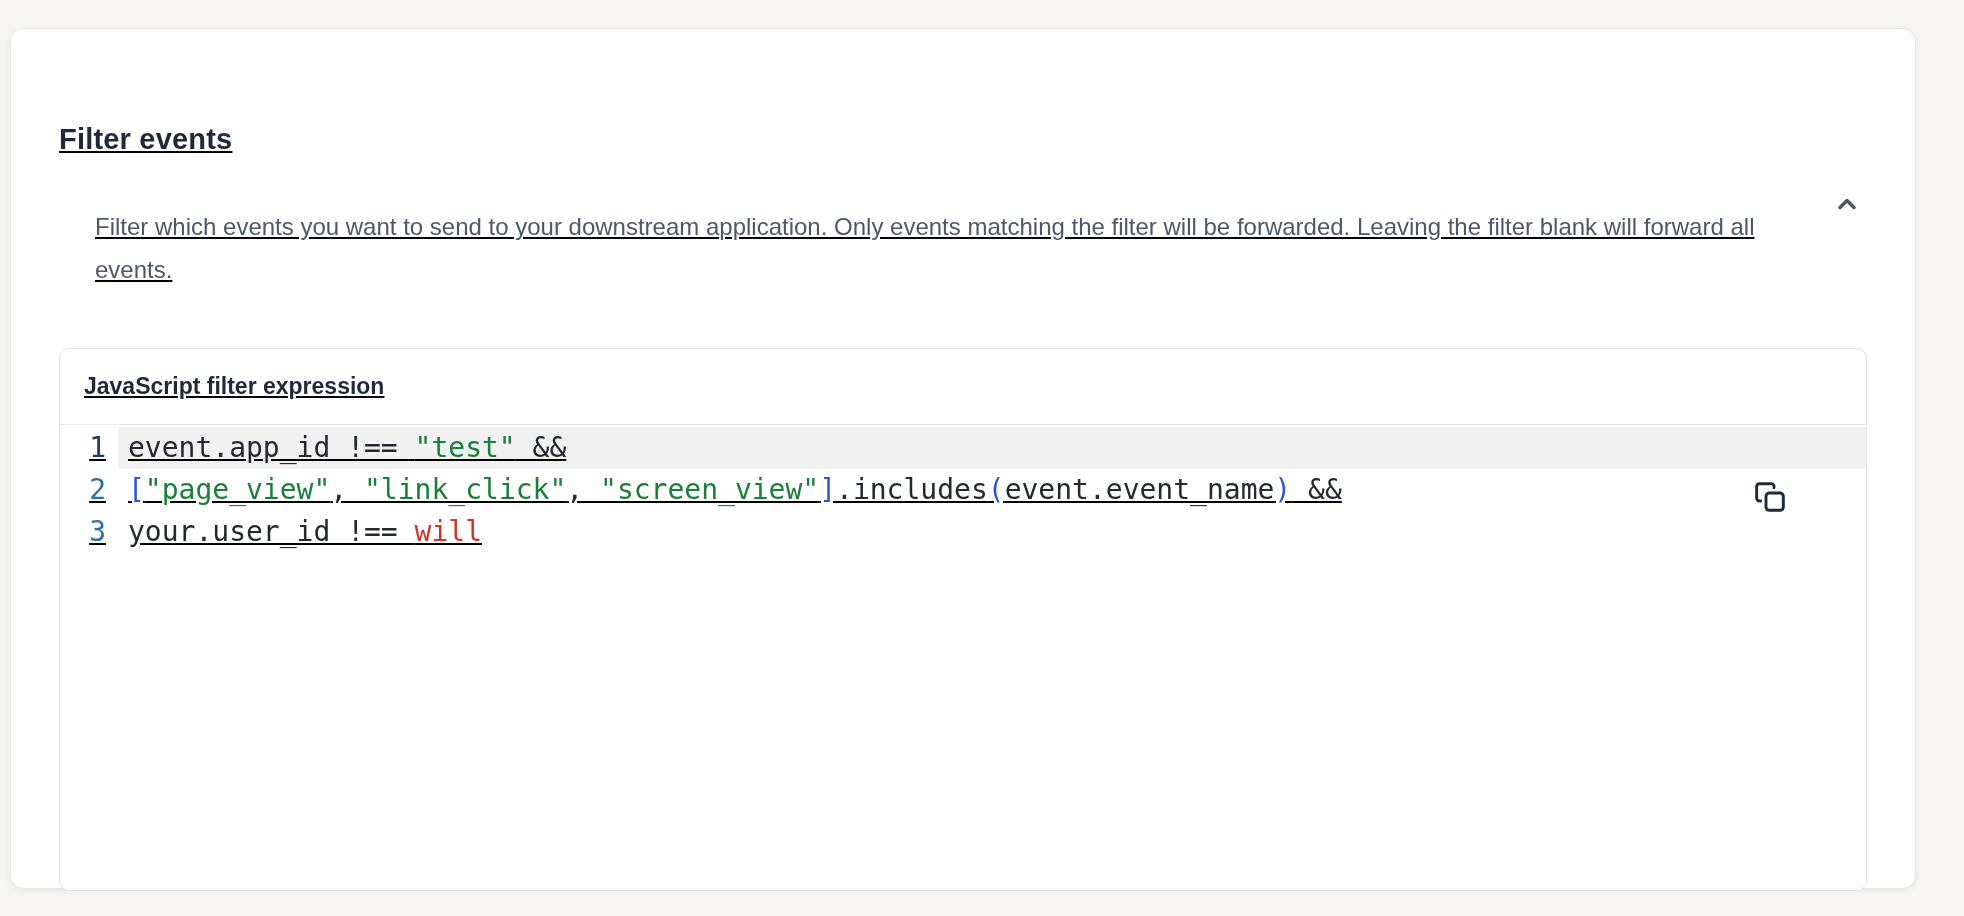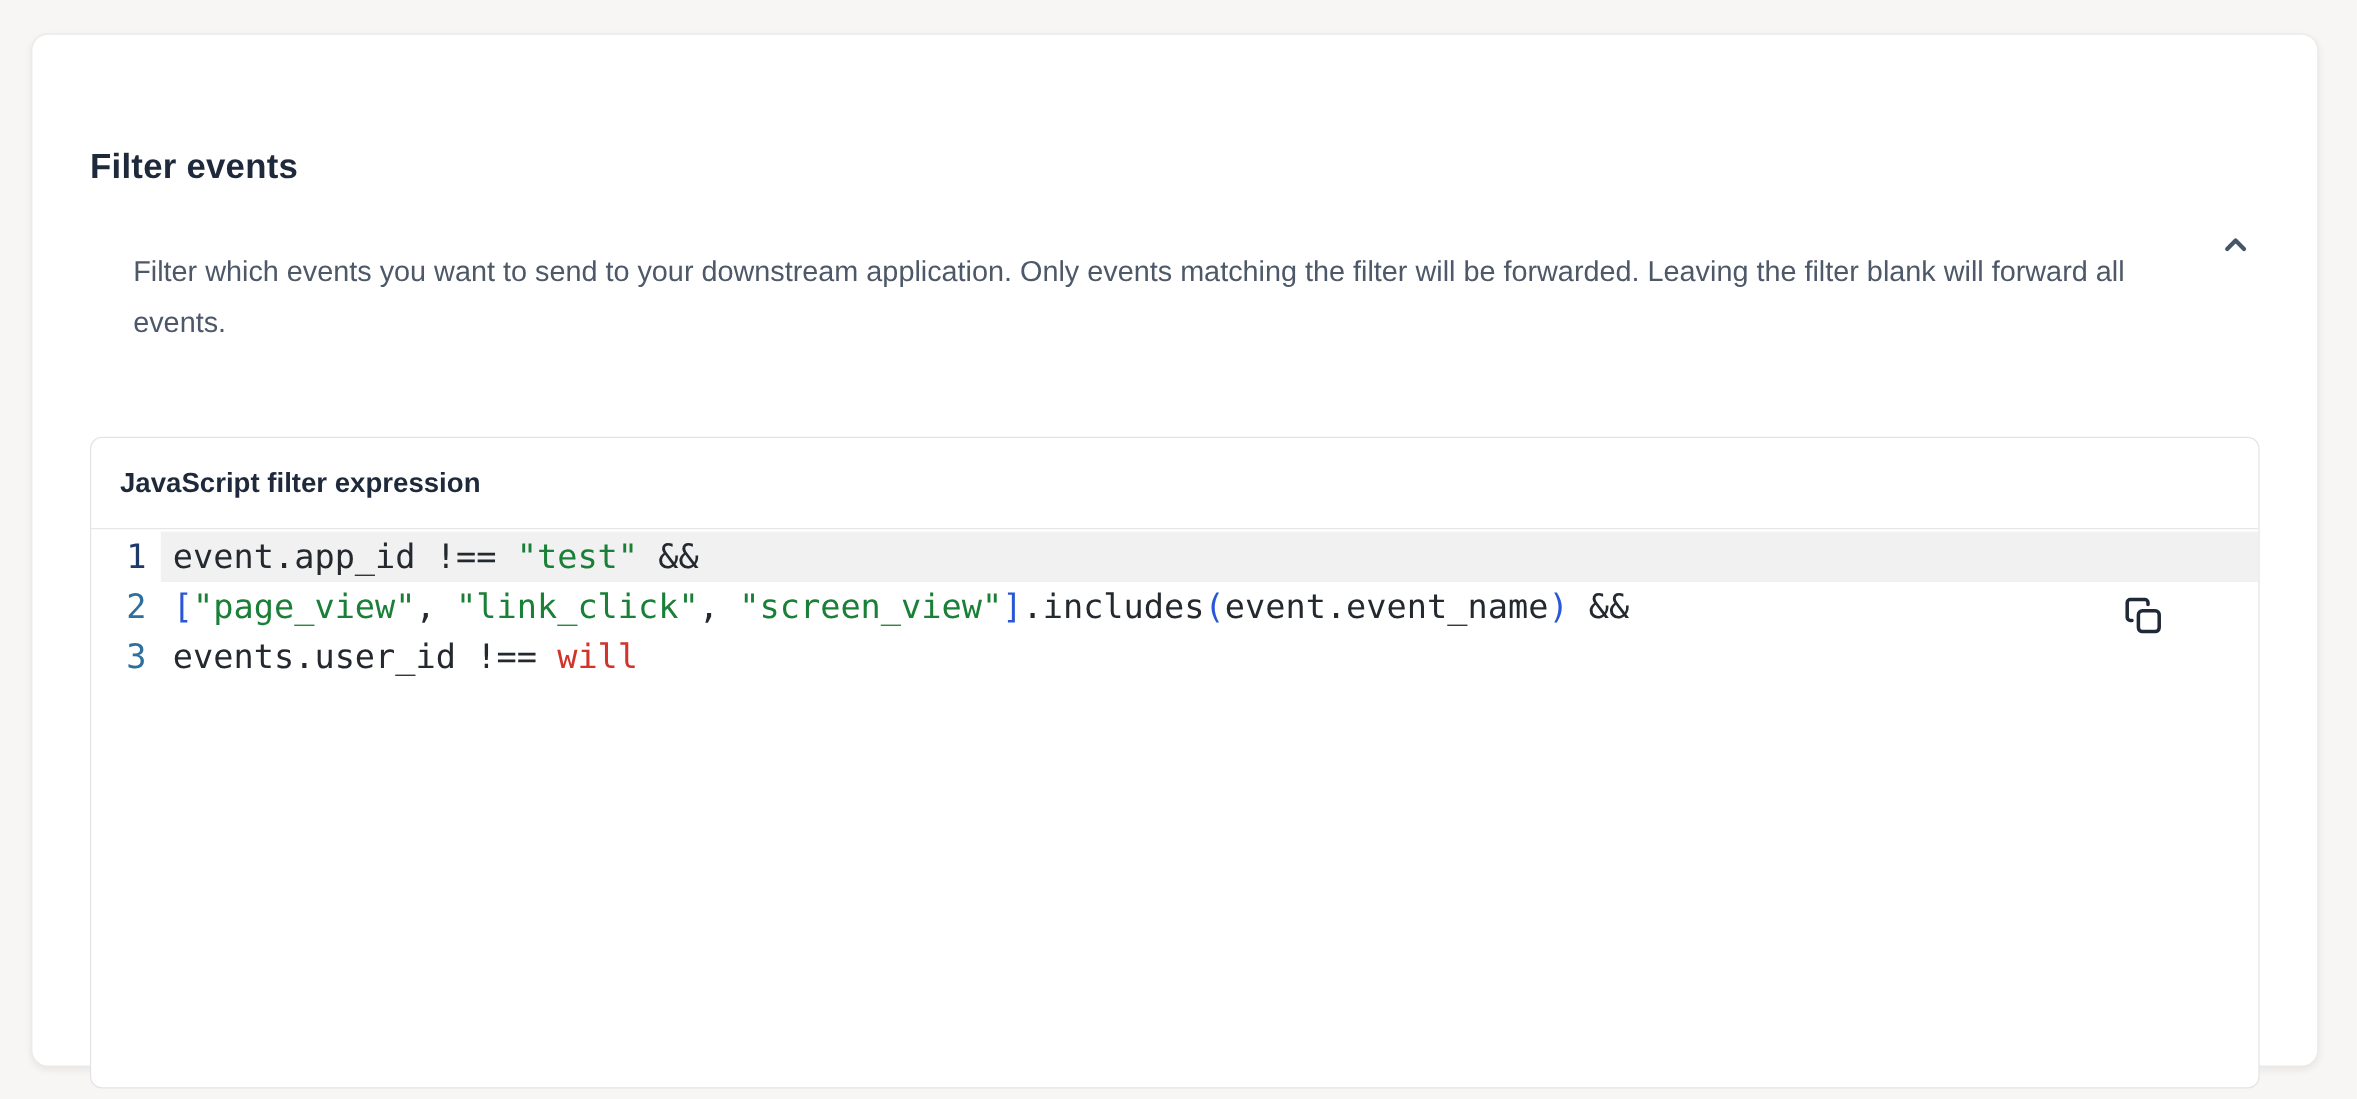--- a/index.html
+++ b/index.html
@@ -5,48 +5,49 @@
   * { box-sizing: border-box; }
   html, body { margin: 0; padding: 0; }
   body {
     width: 1964px; height: 916px;
     background: var(--page-bg, #f7f6f4);
     font-family: "Liberation Sans", sans-serif;
     position: relative;
     overflow: hidden;
   }
   .card {
-    position: absolute; left: 26px; top: 28px;
+    position: absolute; left: 10px; top: 28px;
     width: 1906px; height: 861px;
     background: var(--card-bg, #ffffff);
     border: 1px solid #ebe9e7;
     border-radius: 14px;
     box-shadow: 0 2px 6px rgba(35,35,60,0.07);
     padding: 68px 48px 0 48px;
+    text-decoration: underline;
   }
   .panel-title {
     font-size: 29px; font-weight: 700; line-height: 36px;
     color: var(--heading, #1e293b);
     letter-spacing: 0.2px;
   }
   .desc-row { display: flex; align-items: flex-start; margin-top: 12px; }
   .panel-desc {
     flex: 1;
     font-size: 24px; line-height: 43px;
     color: var(--body-text, #4d5868);
     margin-left: 36px;
   }
   .collapse-btn {
     flex: 0 0 auto;
     width: 40px; height: 40px; margin-left: 12px; margin-top: 3px;
     display: flex; align-items: center; justify-content: center;
     background: none; border: none; padding: 0; cursor: pointer;
   }
   .editor {
-    margin-top: 49px;
+    margin-top: 33px;
     height: 543px;
     border: 1px solid #e3e3e7;
     border-radius: 10px;
     background: #ffffff;
     overflow: hidden;
   }
   .editor-header {
     height: 76px;
     display: flex; align-items: center;
     padding: 0 24px;
@@ -115,21 +116,21 @@
           <div class="code-line line-active">
             <div class="gutter">1</div>
             <div class="code-content"><span class="tok-plain">event.app_id !== </span><span class="tok-string">"test"</span><span class="tok-plain"> &amp;&amp;</span></div>
           </div>
           <div class="code-line">
             <div class="gutter">2</div>
             <div class="code-content"><span class="tok-punct">[</span><span class="tok-string">"page_view"</span><span class="tok-plain">, </span><span class="tok-string">"link_click"</span><span class="tok-plain">, </span><span class="tok-string">"screen_view"</span><span class="tok-punct">]</span><span class="tok-plain">.includes</span><span class="tok-punct">(</span><span class="tok-plain">event.event_name</span><span class="tok-punct">)</span><span class="tok-plain"> &amp;&amp;</span></div>
           </div>
           <div class="code-line">
             <div class="gutter">3</div>
-            <div class="code-content"><span class="tok-plain">events.user_id !== </span><span class="tok-keyword">will</span></div>
+            <div class="code-content"><span class="tok-plain">your.user_id !== </span><span class="tok-keyword">will</span></div>
           </div>
         </div>
       <button class="copy-btn" aria-label="Copy code">
         <span style="display:flex">
           <svg width="32" height="32" viewBox="0 0 24 24" fill="none" stroke="#1f2937" stroke-width="2.2" stroke-linecap="round" stroke-linejoin="round">
             <rect x="9" y="9" width="13" height="13" rx="2.5"></rect>
             <path d="M5 15H4a2 2 0 0 1-2-2V4a2 2 0 0 1 2-2h9a2 2 0 0 1 2 2v1"></path>
           </svg>
         </span>
       </button>

